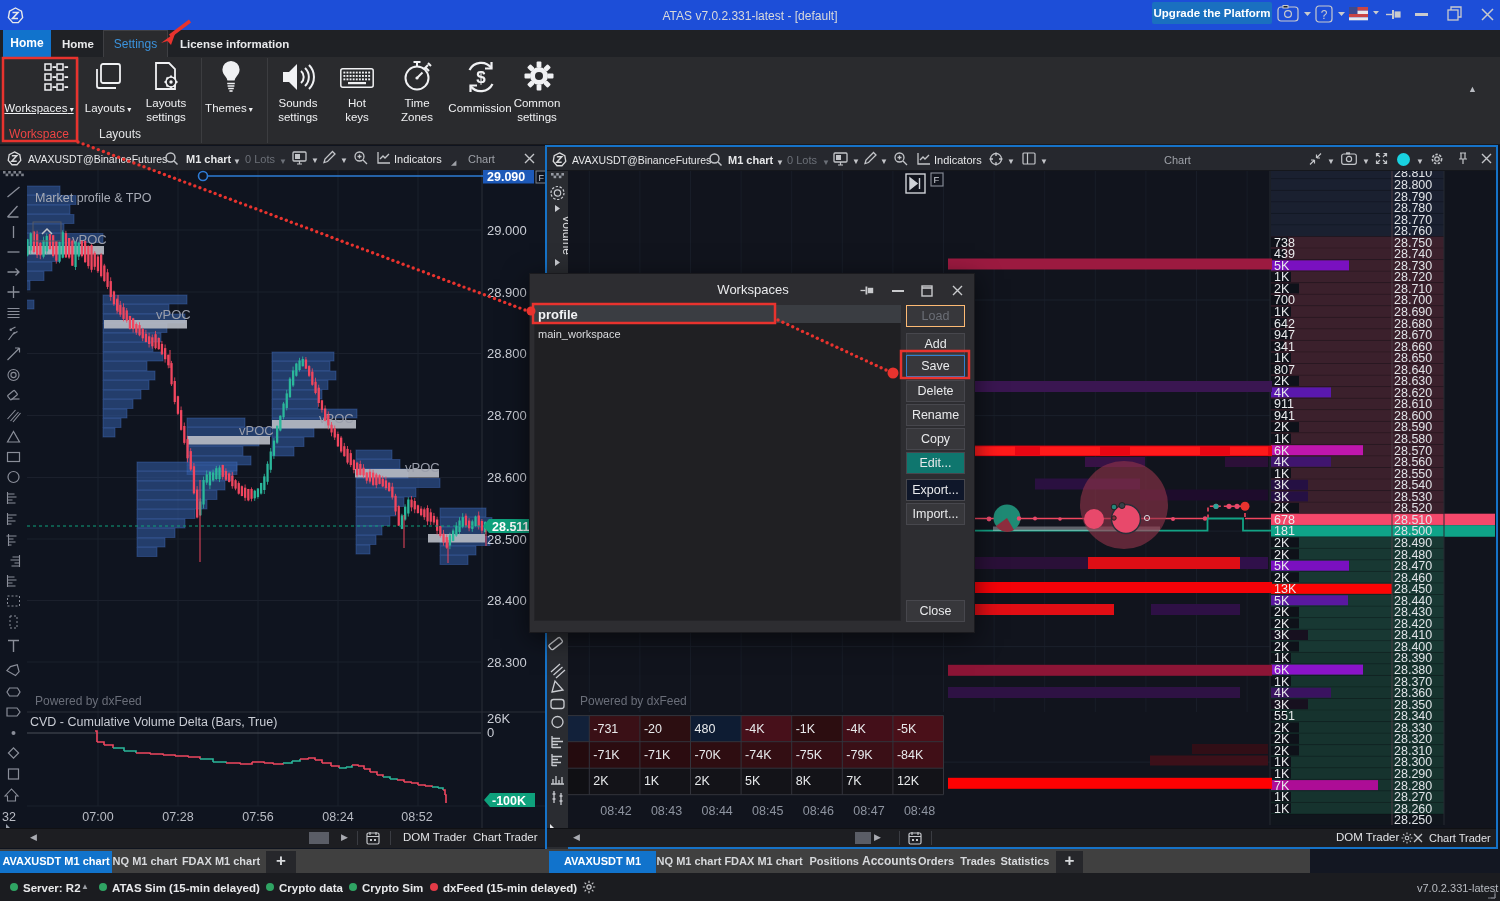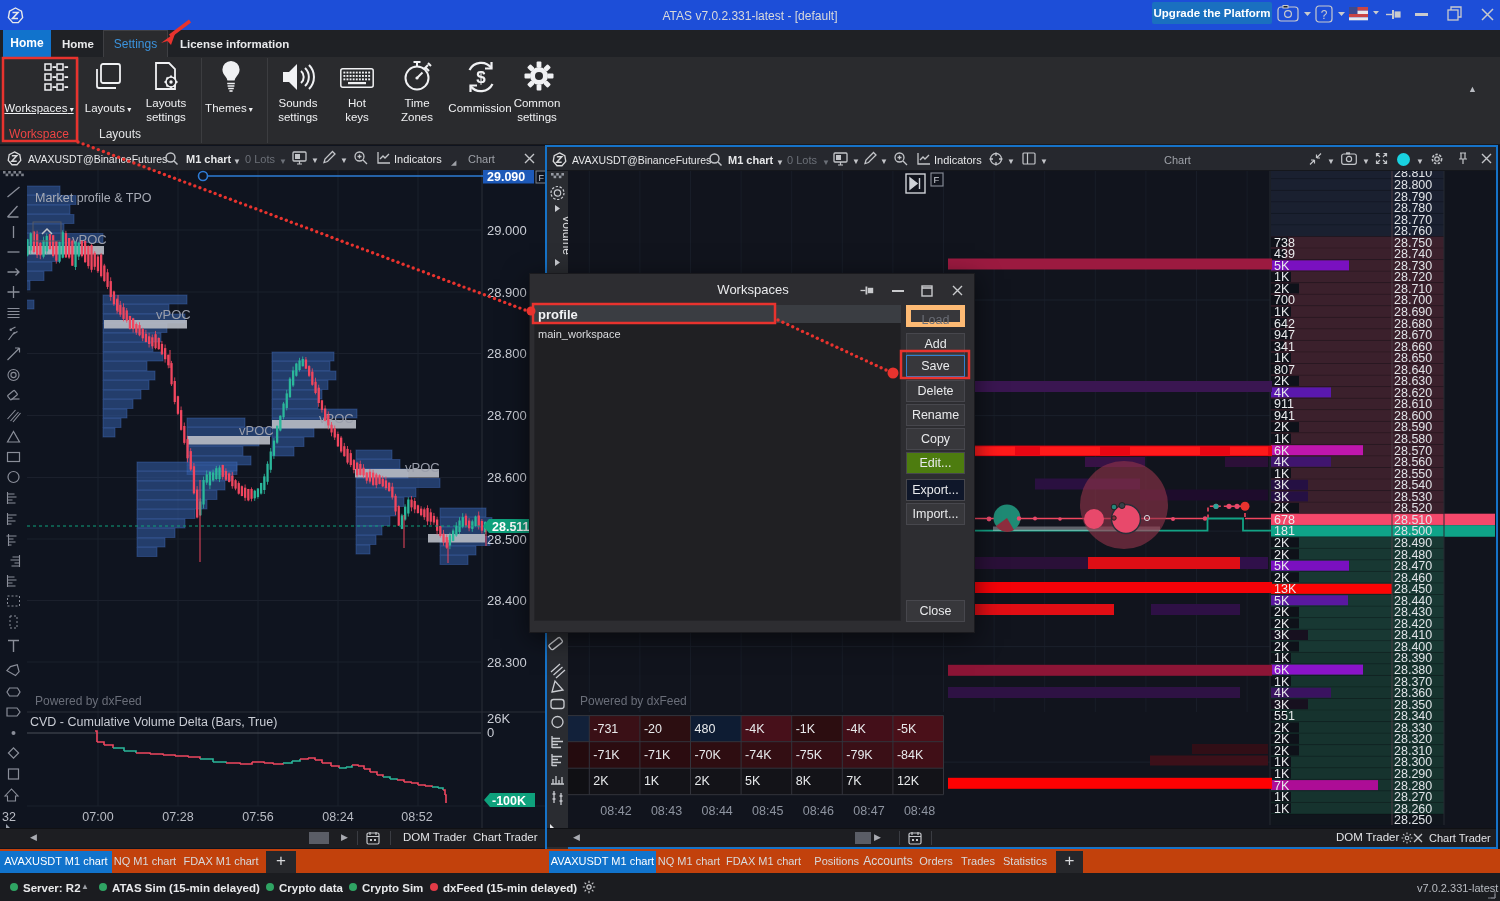--- a/index.html
+++ b/index.html
@@ -1,20 +1,20 @@
 <!DOCTYPE html>
 <html><head><meta charset="utf-8"><style>
 *{margin:0;padding:0;box-sizing:border-box;font-family:"Liberation Sans",sans-serif;}
 body{width:1500px;height:901px;overflow:hidden;background:#131722;position:relative;}
 .abs{position:absolute;}
 .titlebar{left:0;top:0;width:1500px;height:30px;background:#1d4ed8;}
 .tabrow{left:0;top:30px;width:1500px;height:27px;background:#1f2125;}
 .ribbon{left:0;top:57px;width:1500px;height:88px;background:#2a2b2e;border-bottom:1px solid #19191c;}
 .main{left:0;top:145px;width:1500px;height:704px;background:#0f141f;}
-.tabstrip{left:0;top:849px;width:1500px;height:24px;background:#c2410c;}
+.tabstrip{left:0;top:849px;width:1310px;height:24px;background:#404040;font-weight:bold;}
 .statusbar{left:0;top:873px;width:1500px;height:28px;background:#1b1c20;}
 .t{position:absolute;white-space:nowrap;}
 </style>
 </head><body>
 <div class="abs titlebar">
 <svg class="abs" style="left:7px;top:7px" width="17" height="17" viewBox="0 0 17 17">
 <path d="M8.5 1 L14.5 4.2 L15.6 10.6 L11.3 15.6 L5.7 15.6 L1.4 10.6 L2.5 4.2 Z" fill="none" stroke="#e8e9ea" stroke-width="1.4"></path>
 <path d="M5.5 5.5 h5.5 l-5.5 6 h5.5" fill="none" stroke="#e8e9ea" stroke-width="1.6"></path>
     </svg>
 <div class="t" style="left:750px;top:9px;font-size:12px;color:#d8d9db;font-weight:normal;transform:translateX(-50%);">ATAS v7.0.2.331-latest - [default]</div>
@@ -1334,27 +1334,27 @@
 <rect x="1" y="1" width="10" height="10" fill="none" stroke="#c9cacd" stroke-width="1.4"></rect>
       <path d="M1 3 h10" stroke="#c9cacd" stroke-width="1.6"></path>
     </svg>
 <svg class="abs" style="left:422px;top:11px" width="11" height="11" viewBox="0 0 11 11">
 <path d="M1 1 L10 10 M10 1 L1 10" stroke="#c9cacd" stroke-width="1.4"></path>
     </svg>
 <div class="abs" style="left:4px;top:31px;width:367px;height:316px;background:#202023;border:1px solid #242428;"></div>
 <div class="abs" style="left:4px;top:31px;width:367px;height:18px;background:#3a3d42;"></div>
 <div class="t" style="left:8px;top:33px;font-size:13px;color:#f2f3f5;font-weight:bold;">profile</div>
 <div class="t" style="left:8px;top:54px;font-size:11px;color:#dadbde;font-weight:normal;">main_workspace</div>
-<div class="abs" style="left:376px;top:31px;width:59px;height:22px;background:#37373b;border:5px solid #fdba74;color:#6b6e76;font-size:12.5px;text-align:center;line-height:20px;">Load</div>
+<div class="abs" style="left:376px;top:31px;width:59px;height:22px;background:#37373b;border:1px solid #fdba74;color:#6b6e76;font-size:12.5px;text-align:center;line-height:20px;">Load</div>
 <div class="abs" style="left:376px;top:59px;width:59px;height:22px;background:#37373b;border:1px solid #47474d;color:#e9eaec;font-size:12.5px;text-align:center;line-height:20px;">Add</div>
 <div class="abs" style="left:376px;top:81px;width:59px;height:22px;background:#37373b;border:1px solid #2f80d0;color:#e9eaec;font-size:12.5px;text-align:center;line-height:20px;">Save</div>
 <div class="abs" style="left:376px;top:106px;width:59px;height:22px;background:#37373b;border:1px solid #47474d;color:#e9eaec;font-size:12.5px;text-align:center;line-height:20px;">Delete</div>
 <div class="abs" style="left:376px;top:130px;width:59px;height:22px;background:#37373b;border:1px solid #47474d;color:#e9eaec;font-size:12.5px;text-align:center;line-height:20px;">Rename</div>
 <div class="abs" style="left:376px;top:154px;width:59px;height:22px;background:#37373b;border:1px solid #47474d;color:#e9eaec;font-size:12.5px;text-align:center;line-height:20px;">Copy</div>
-<div class="abs" style="left:376px;top:178px;width:59px;height:22px;background:#4d7c0f;border:1px solid #47474d;color:#e9eaec;font-size:12.5px;text-align:center;line-height:20px;">Edit...</div>
+<div class="abs" style="left:376px;top:178px;width:59px;height:22px;background:#0f766e;border:1px solid #47474d;color:#e9eaec;font-size:12.5px;text-align:center;line-height:20px;">Edit...</div>
 <div class="abs" style="left:376px;top:205px;width:59px;height:22px;background:#0f172a;border:1px solid #47474d;color:#e9eaec;font-size:12.5px;text-align:center;line-height:20px;">Export...</div>
 <div class="abs" style="left:376px;top:229px;width:59px;height:22px;background:#37373b;border:1px solid #47474d;color:#e9eaec;font-size:12.5px;text-align:center;line-height:20px;">Import...</div>
 <div class="abs" style="left:376px;top:326px;width:59px;height:22px;background:#37373b;border:1px solid #47474d;color:#e9eaec;font-size:12.5px;text-align:center;line-height:20px;">Close</div>
 </div>
 <svg class="abs" style="left:0;top:0;z-index:50;pointer-events:none;" width="1500" height="901" viewBox="0 0 1500 901">
     <rect x="3" y="58" width="74" height="83" fill="none" stroke="#e8332e" stroke-width="2.5"></rect>
     <path d="M190 21 L170 36" stroke="#e8332e" stroke-width="3.5"></path>
     <path d="M161 43 l14.5 -10.5 l-4.5 12.5 l-3.5 -4 Z" fill="#e8332e"></path>
     <circle cx="78.0" cy="142.0" r="1.7" fill="#e8332e"></circle>
     <circle cx="83.1" cy="143.9" r="1.7" fill="#e8332e"></circle>

